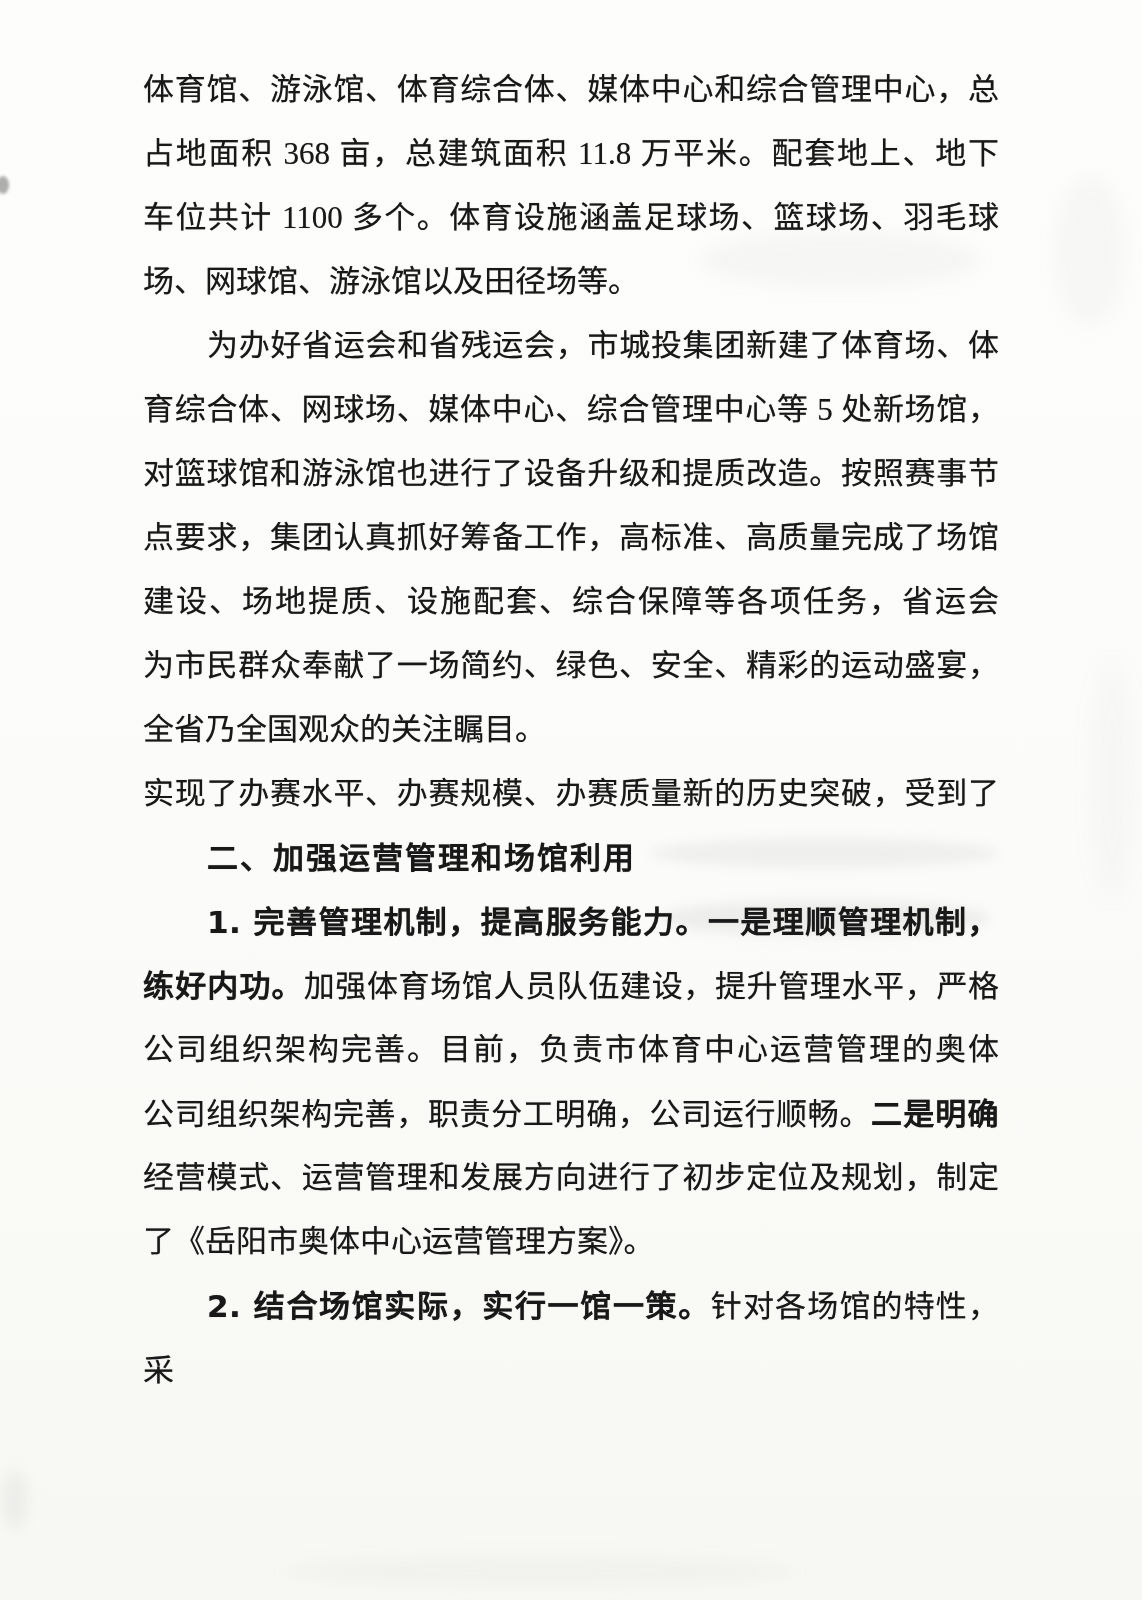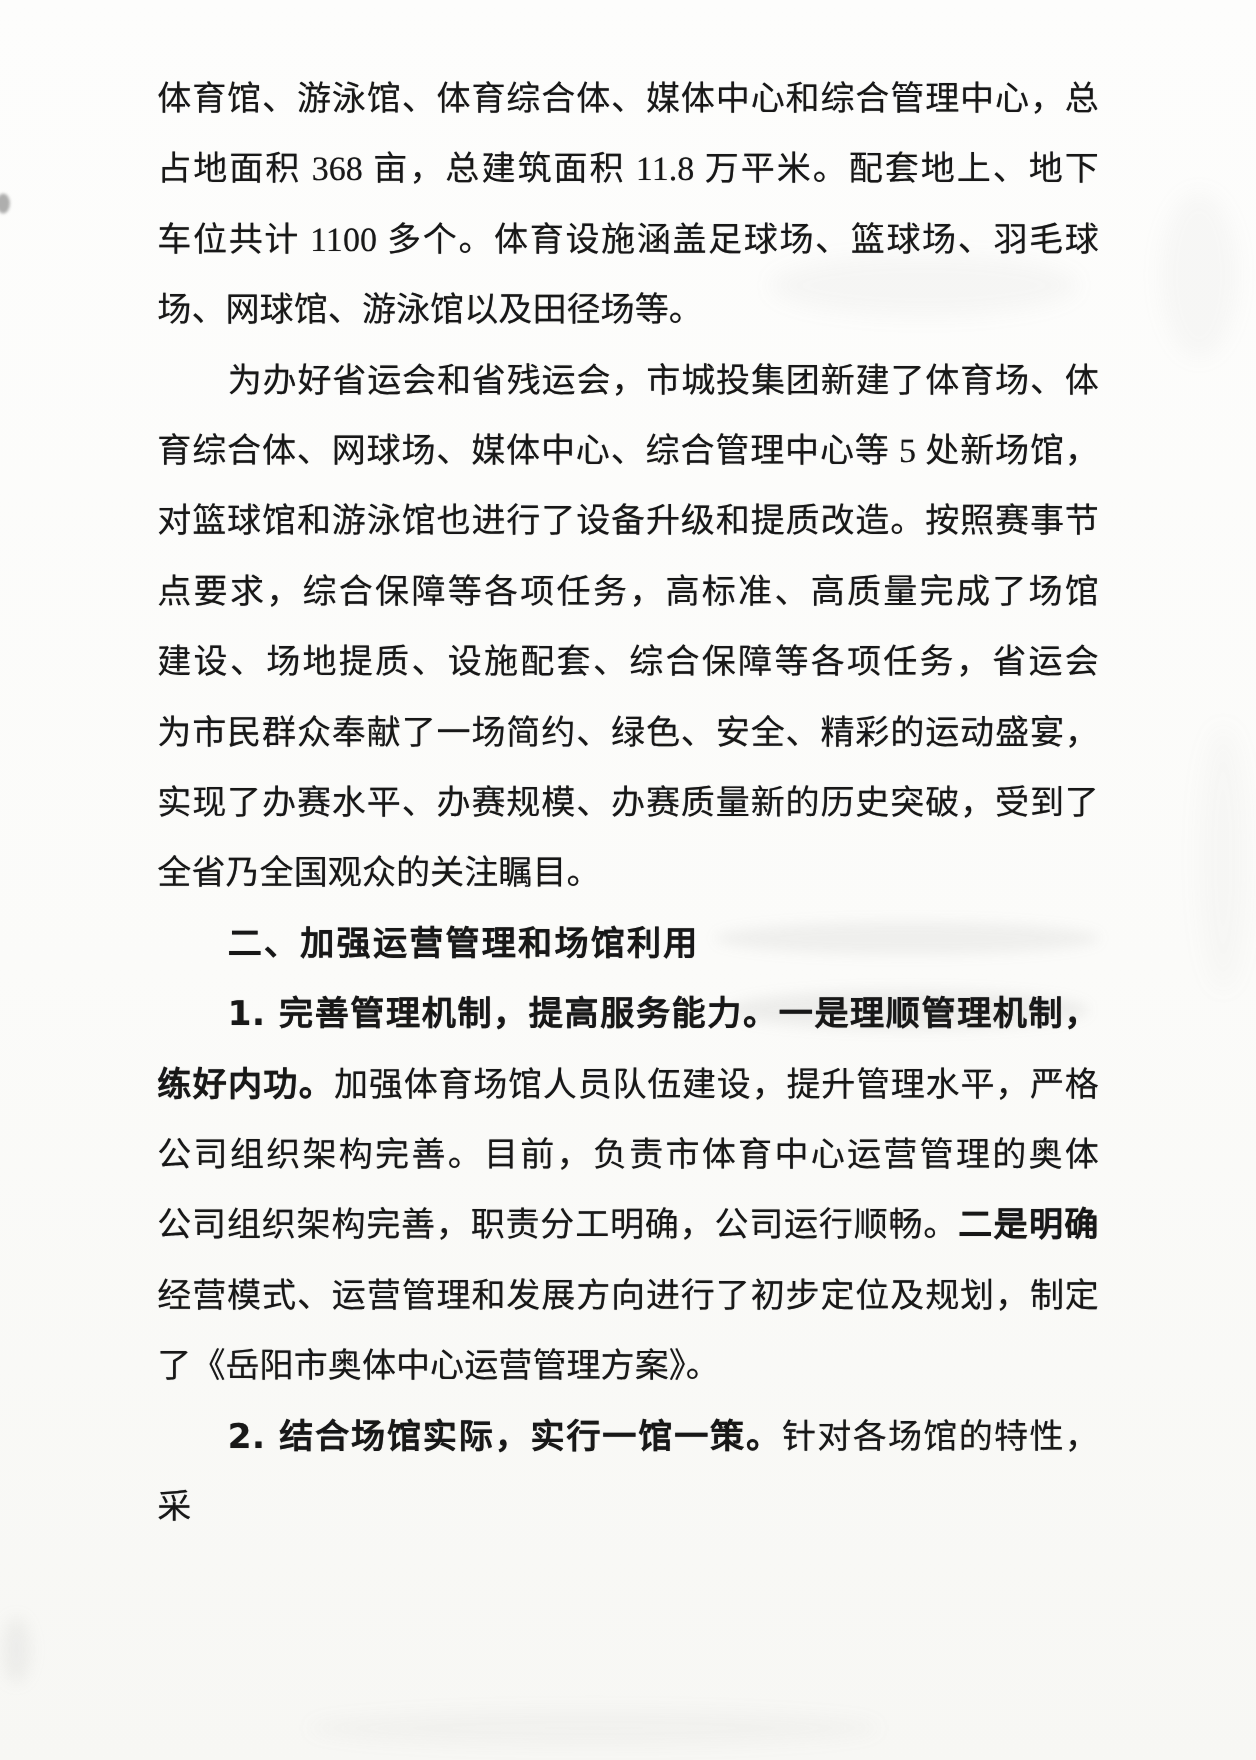--- a/index.html
+++ b/index.html
@@ -87,25 +87,25 @@
   <div class="text-block">
 
     <div class="ln"><span>体育馆、游泳馆、体育综合体、媒体中心和综合管理中心，总</span></div>
     <div class="ln"><span>占地面积 368 亩，总建筑面积 11.8 万平米。配套地上、地下</span></div>
     <div class="ln"><span>车位共计 1100 多个。体育设施涵盖足球场、篮球场、羽毛球</span></div>
     <div class="ln end"><span>场、网球馆、游泳馆以及田径场等。</span></div>
 
     <div class="ln indent"><span>为办好省运会和省残运会，市城投集团新建了体育场、体</span></div>
     <div class="ln"><span>育综合体、网球场、媒体中心、综合管理中心等 5 处新场馆，</span></div>
     <div class="ln"><span>对篮球馆和游泳馆也进行了设备升级和提质改造。按照赛事节</span></div>
-    <div class="ln"><span>点要求，综合保障等各项任务，高标准、高质量完成了场馆</span></div>
+    <div class="ln"><span>点要求，集团认真抓好筹备工作，高标准、高质量完成了场馆</span></div>
     <div class="ln"><span>建设、场地提质、设施配套、综合保障等各项任务，省运会</span></div>
     <div class="ln"><span>为市民群众奉献了一场简约、绿色、安全、精彩的运动盛宴，</span></div>
+    <div class="ln end"><span>全省乃全国观众的关注瞩目。</span></div>
     <div class="ln"><span>实现了办赛水平、办赛规模、办赛质量新的历史突破，受到了</span></div>
-    <div class="ln end"><span>全省乃全国观众的关注瞩目。</span></div>
 
     <div class="ln indent end head"><span class="b">二、加强运营管理和场馆利用</span></div>
 
     <div class="ln indent"><span class="b">1. 完善管理机制，提高服务能力。一是理顺管理机制，</span></div>
     <div class="ln"><span class="b">练好内功。</span><span>加强体育场馆人员队伍建设，提升管理水平，严格</span></div>
     <div class="ln"><span>公司组织架构完善。目前，负责市体育中心运营管理的奥体</span></div>
     <div class="ln"><span>公司组织架构完善，职责分工明确，公司运行顺畅。</span><span class="b">二是明确</span></div>
     <div class="ln"><span>经营模式、运营管理和发展方向进行了初步定位及规划，制定</span></div>
     <div class="ln end"><span>了《岳阳市奥体中心运营管理方案》。</span></div>
 

